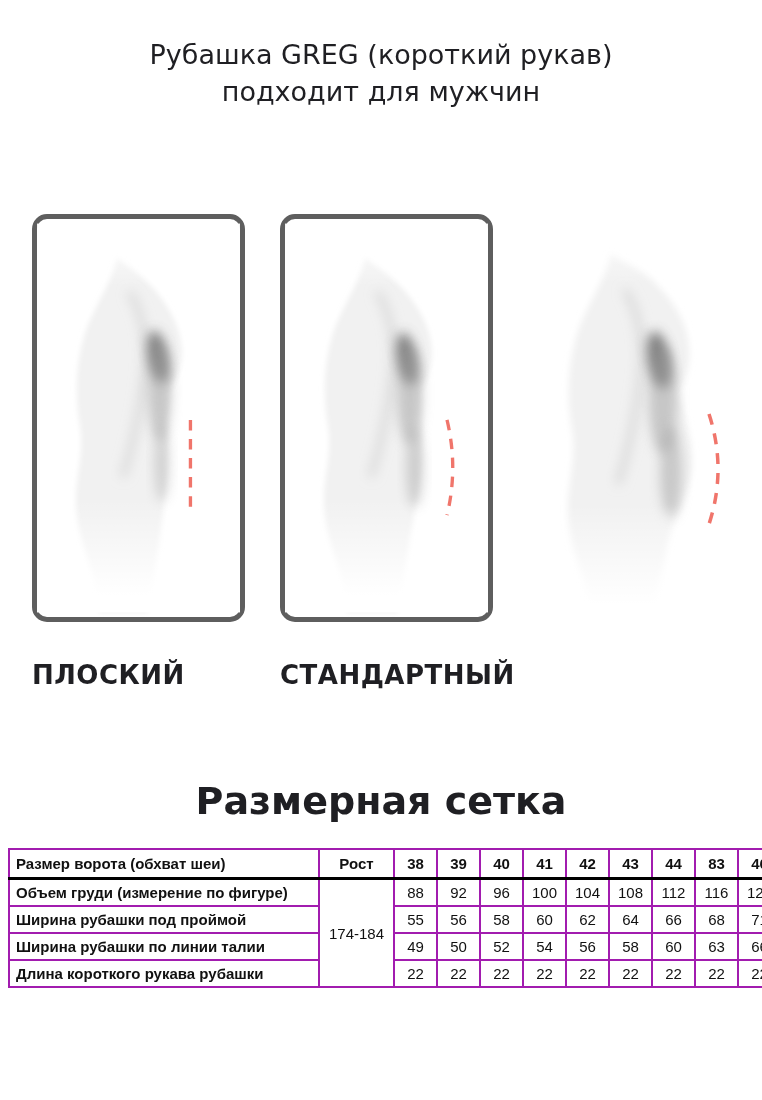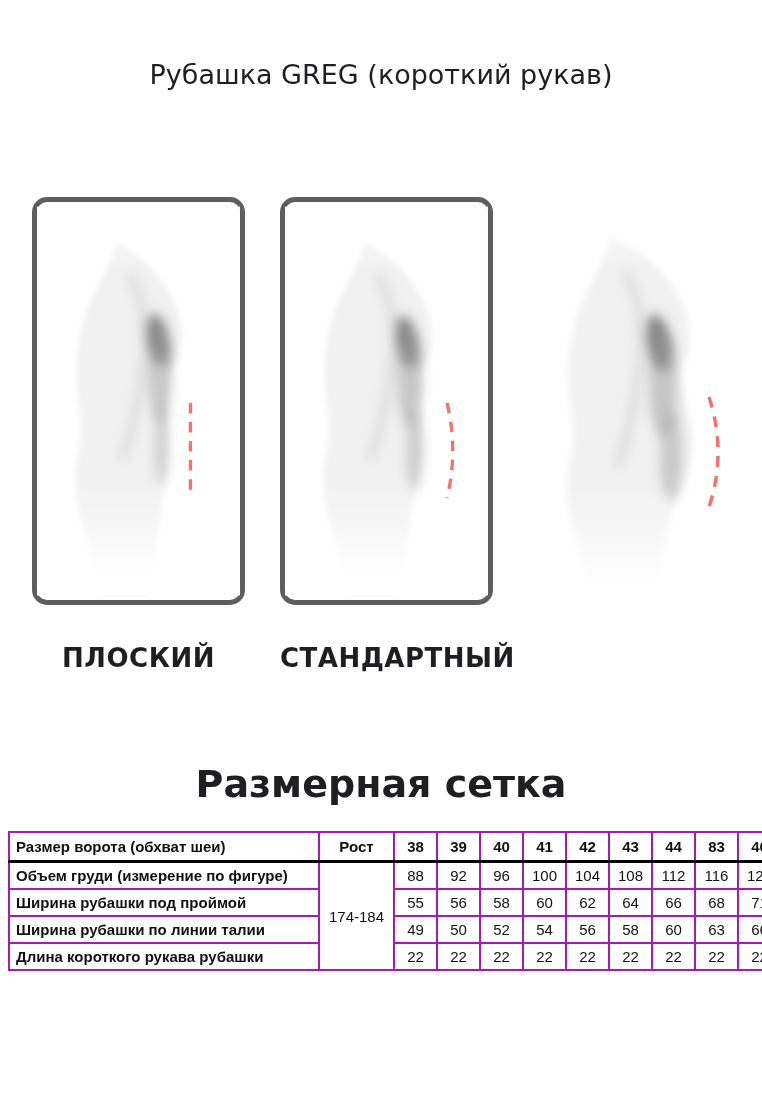--- a/index.html
+++ b/index.html
@@ -7,38 +7,38 @@
     --frame-color:#5e5e5e;
     --ink:#1f1f23;
   }
   html,body{margin:0;padding:0;background:#ffffff;}
   body{
     width:762px;height:1100px;overflow:hidden;
     font-family:"DejaVu Sans","Liberation Sans",sans-serif;
     color:var(--ink);
   }
   
-  .header{padding-top:56px;text-align:center;line-height:37px;}
+  .header{padding-top:36px;text-align:center;line-height:37px;}
   .h-line1{font-size:27px;font-weight:400;}
   .h-line2{font-size:28px;font-weight:700;}
   .h-line3{font-size:27px;font-weight:400;}
   .h-line4{font-size:27px;font-weight:400;}
   .h-line4 b{font-weight:700;}
   
   .figures{display:flex;margin-top:104px;padding-left:32px;}
   .panel{width:213px;height:408px;box-sizing:border-box;position:relative;flex:none;}
   .panel.framed{border:5px solid var(--frame-color);border-radius:15px;}
   .panel-1{margin-right:35px;}
   .panel-2{margin-right:28px;}
   .panel-3{width:232px;}
   .torso-svg{position:absolute;left:0;top:0;width:100%;height:100%;}
   .dash-line{stroke:var(--dash-color);stroke-width:3.5;fill:none;stroke-dasharray:11 9;}
   
   .type-labels{display:flex;margin-top:38px;padding-left:32px;}
-  .type-label{font-size:26px;font-weight:700;text-align:center;letter-spacing:.5px;flex:none;}
+  .type-label{font-size:26px;font-weight:700;letter-spacing:.5px;flex:none;}
   .tl-1{width:213px;margin-right:35px;}
   .tl-2{width:213px;margin-right:28px;}
   .tl-3{width:232px;}
   
   .chart-title{margin-top:88px;text-align:center;font-size:38px;font-weight:700;line-height:46px;}
   .size-table{
     border-collapse:collapse;table-layout:fixed;
     margin:24px 8px 0 8px;width:746px;
     font-family:"Liberation Sans",sans-serif;font-size:15px;color:#111;
   }
@@ -48,20 +48,21 @@
   .size-table td.rost{width:73px;font-weight:700;}
   .size-table td.num{width:41px;}
   .size-table td.head-num{font-weight:700;}
   .size-table td.rost-val{font-weight:400;}
 </style>
 </head>
 <body>
 
 <div class="header">
   <div class="h-line1">Рубашка GREG (короткий рукав)</div>
+  <div class="h-line3">подходит для мужчин</div>
 </div>
 
 <div class="figures">
 
   <div class="panel framed panel-1">
     <svg class="torso-svg" viewBox="0 0 213 408">
       <defs>
         <filter id="b1a" x="-50%" y="-50%" width="200%" height="200%">
             <feGaussianBlur stdDeviation="6"></feGaussianBlur>
           </filter>

